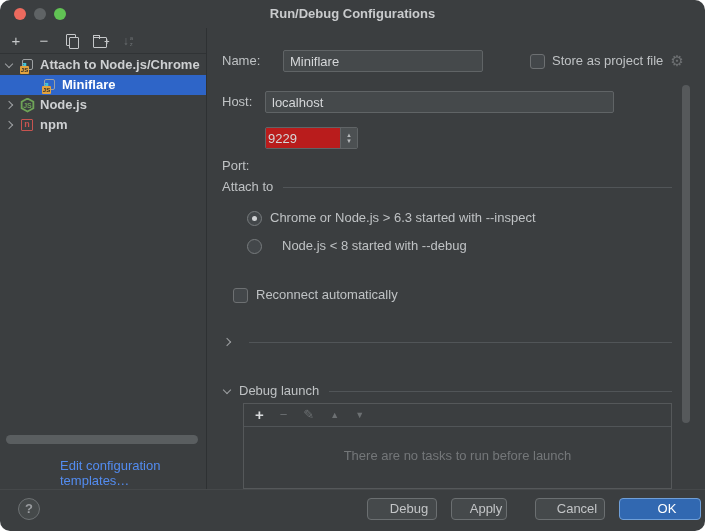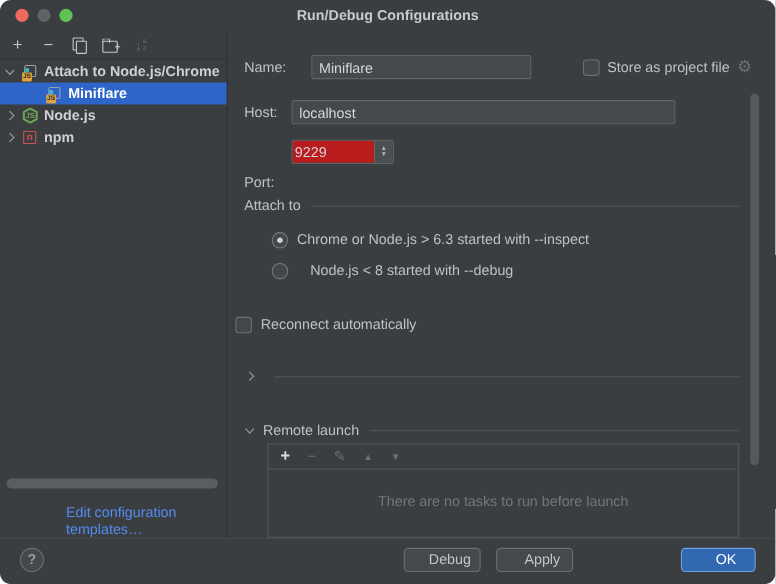--- a/index.html
+++ b/index.html
@@ -99,23 +99,23 @@
   .bl-empty{position:absolute;left:0;right:0;top:44px;text-align:center;color:#747779;}
   .vscroll{position:absolute;left:474px;top:57px;width:8px;height:338px;border-radius:4px;background:#56595b;}
   
   .footer{position:absolute;left:0;top:489px;width:705px;height:42px;border-top:1px solid #45484a;}
   .help-btn{position:absolute;left:18px;top:8px;width:22px;height:22px;border-radius:50%;
     border:1px solid #6d7173;background:#45494a;color:#9a9da0;text-align:center;line-height:20px;
     font-weight:bold;}
   .btn{position:absolute;top:8px;height:22px;border-radius:4px;background:#45494b;
     border:1px solid #6b6f71;color:#c3c5c7;text-align:center;line-height:20px;font-size:13px;padding-left:14px;}
   .btn-debug{left:367px;width:70px;}
-  .btn-apply{left:451px;width:70px;}
+  .btn-apply{left:451px;width:56px;}
   .btn-cancel{left:535px;width:70px;}
-  .btn-ok{left:619px;width:68px;background:#3168b1;border:1px solid #6f9fd8;color:#ffffff;}
+  .btn-ok{left:619px;width:82px;background:#3168b1;border:1px solid #6f9fd8;color:#ffffff;}
 </style>
 </head>
 <body>
 
 <div class="window">
 
   <div class="titlebar">
     <div class="traffic t-red"></div>
     <div class="traffic t-gray"></div>
     <div class="traffic t-green"></div>
@@ -220,33 +220,33 @@
       <span class="radio">
           <span class="dot"></span>
         </span>
       <span class="lbl" style="margin-left:8px;">Chrome or Node.js &gt; 6.3 started with --inspect</span>
     </div>
     <div class="row" style="left:39px;top:207px;">
       <span class="radio"></span>
       <span class="lbl" style="margin-left:20px;">Node.js &lt; 8 started with --debug</span>
     </div>
 
-    <div class="row" style="left:6px;top:256px;">
+    <div class="row" style="left:25px;top:256px;">
       <span class="cbox"></span>
       <span class="lbl" style="margin-left:8px;">Reconnect automatically</span>
     </div>
 
     <div class="row" style="left:14px;top:303px;right:33px;">
       <span class="chev right sec-chev"></span>
       <span class="sep-line"></span>
     </div>
 
     <div class="row" style="left:14px;top:352px;right:33px;">
       <span class="chev down sec-chev"></span>
-      <span class="lbl">Remote launch</span>
+      <span class="lbl">Debug launch</span>
       <span class="sep-line"></span>
     </div>
 
     <div class="bl-panel">
       <div class="bl-toolbar">
         <span class="bl-icon enabled">+</span>
         <span class="bl-icon">−</span>
         <span class="bl-icon">✎</span>
         <span class="bl-icon bl-tri">▲</span>
         <span class="bl-icon bl-tri">▼</span>
@@ -254,16 +254,17 @@
       <div class="bl-empty">There are no tasks to run before launch</div>
     </div>
 
     <div class="vscroll"></div>
   </div>
 
   <div class="footer">
     <div class="help-btn">?</div>
     <div class="btn btn-debug">Debug</div>
     <div class="btn btn-apply">Apply</div>
+    <div class="btn btn-cancel">Cancel</div>
     <div class="btn btn-ok">OK</div>
   </div>
 
 </div>
 
 </body></html>

